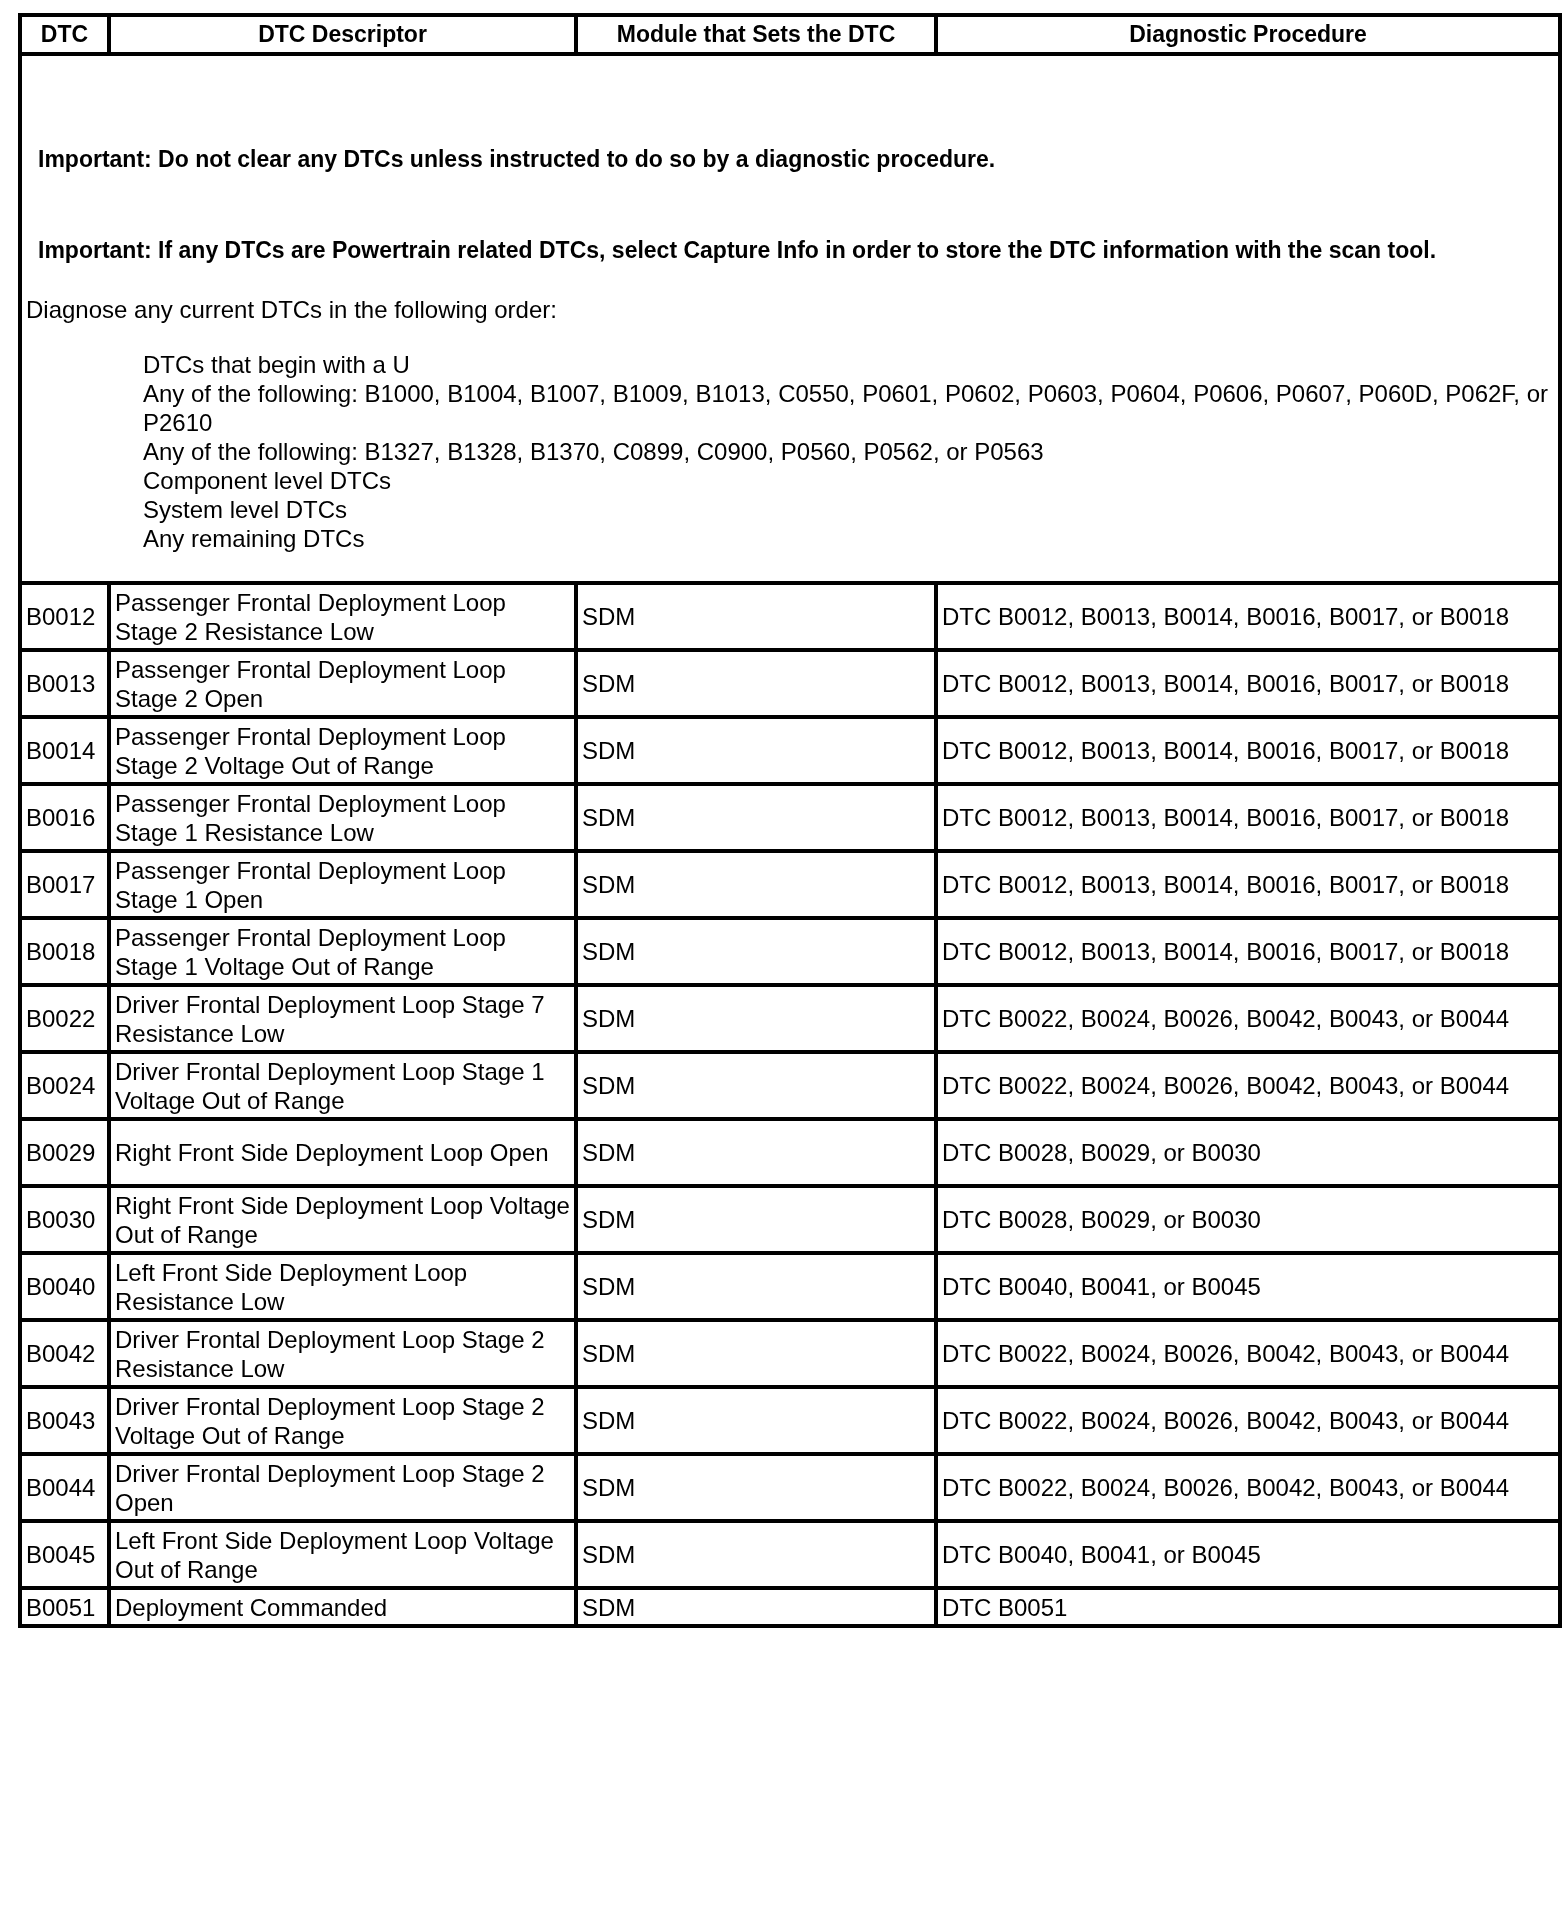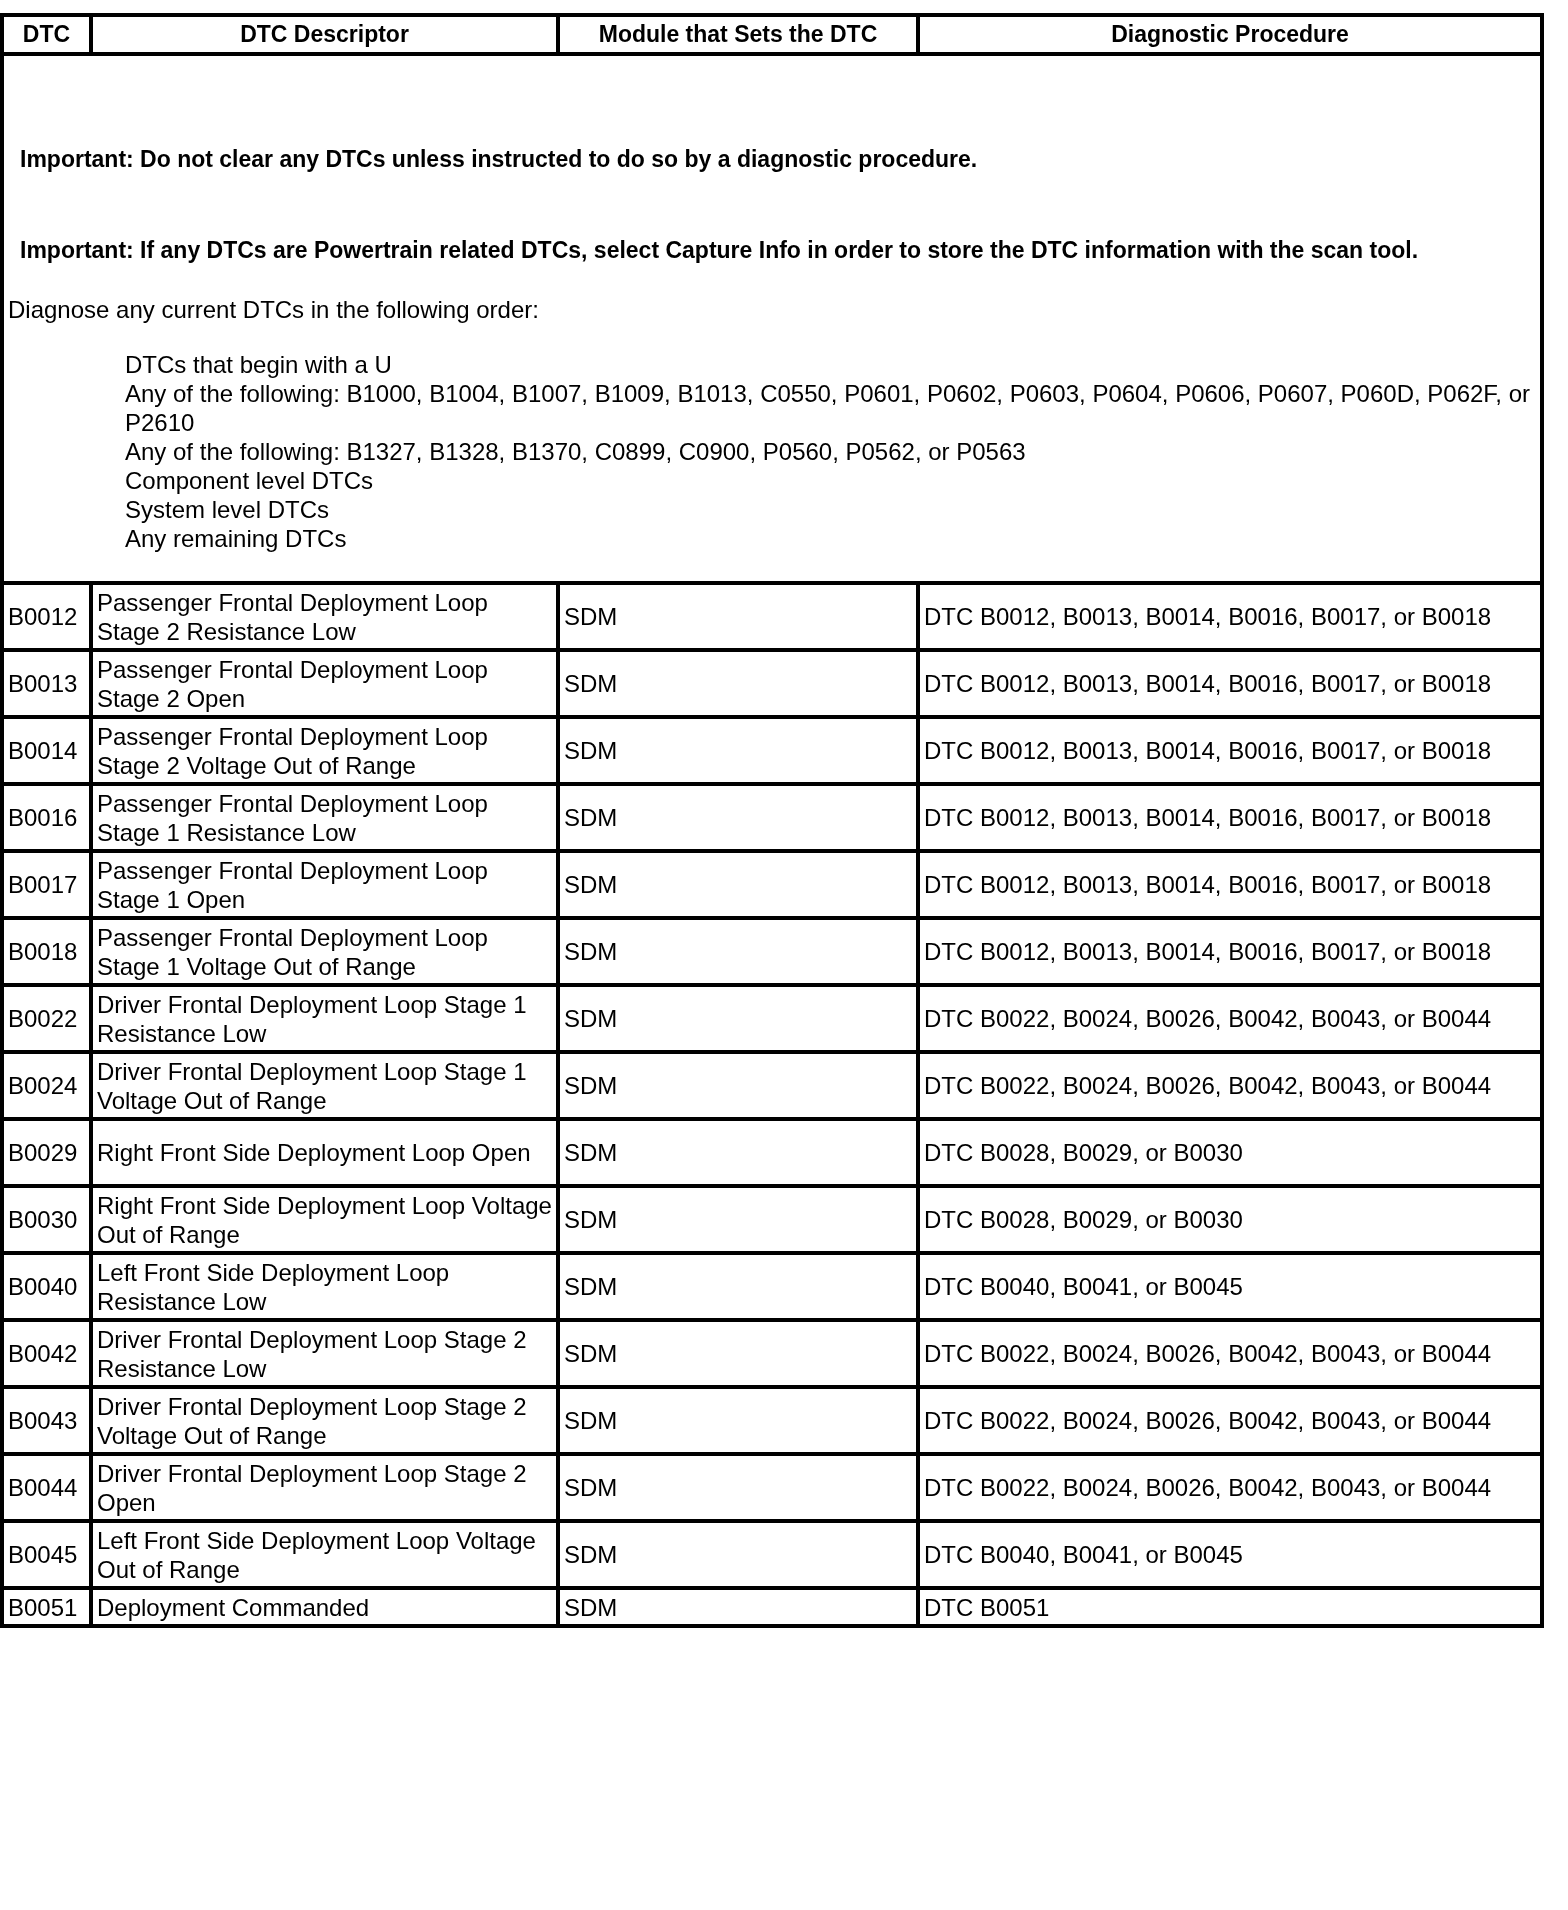--- a/index.html
+++ b/index.html
@@ -1,18 +1,18 @@
 <!DOCTYPE html>
 <html><head>
 <meta charset="utf-8">
 <style>
   html, body { margin:0; padding:0; background:#ffffff; }
   body { width:1568px; height:1910px; position:relative; font-family:"Liberation Sans", sans-serif; color:#000; }
   table.dtc {
-    position:absolute; left:0; top:13px; width:1540px;
+    position:absolute; left:18px; top:13px; width:1540px;
     border-collapse:collapse; table-layout:fixed;
     border:2px solid #c4b5fd;
   }
   table.dtc td, table.dtc th { border:4px solid #000; padding:0 4px; vertical-align:middle; font-size:24px; line-height:29px; }
   table.dtc th { font-weight:bold; height:35px; text-align:center; font-size:23px; }
   col.c1 { width:89px; } col.c2 { width:467px; } col.c3 { width:360px; } col.c4 { width:624px; }
   td.intro { padding:0 3px; height:525px; vertical-align:top; }
   .intro .imp { font-weight:bold; font-size:23px; line-height:29px;margin-left:12px; }
   .intro .p1 { margin-top:60px; }
   .intro .p2 { margin-top:62px; }
@@ -88,21 +88,21 @@
         <td>DTC B0012, B0013, B0014, B0016, B0017, or B0018</td>
       </tr>
       <tr class="r2">
         <td class="code">B0018</td>
         <td>Passenger Frontal Deployment Loop Stage 1 Voltage Out of Range</td>
         <td>SDM</td>
         <td>DTC B0012, B0013, B0014, B0016, B0017, or B0018</td>
       </tr>
       <tr class="r2">
         <td class="code">B0022</td>
-        <td>Driver Frontal Deployment Loop Stage 1 Resistance Low</td>
+        <td>Driver Frontal Deployment Loop Stage 7 Resistance Low</td>
         <td>SDM</td>
         <td>DTC B0022, B0024, B0026, B0042, B0043, or B0044</td>
       </tr>
       <tr class="r2">
         <td class="code">B0024</td>
         <td>Driver Frontal Deployment Loop Stage 1 Voltage Out of Range</td>
         <td>SDM</td>
         <td>DTC B0022, B0024, B0026, B0042, B0043, or B0044</td>
       </tr>
       <tr class="r2">

